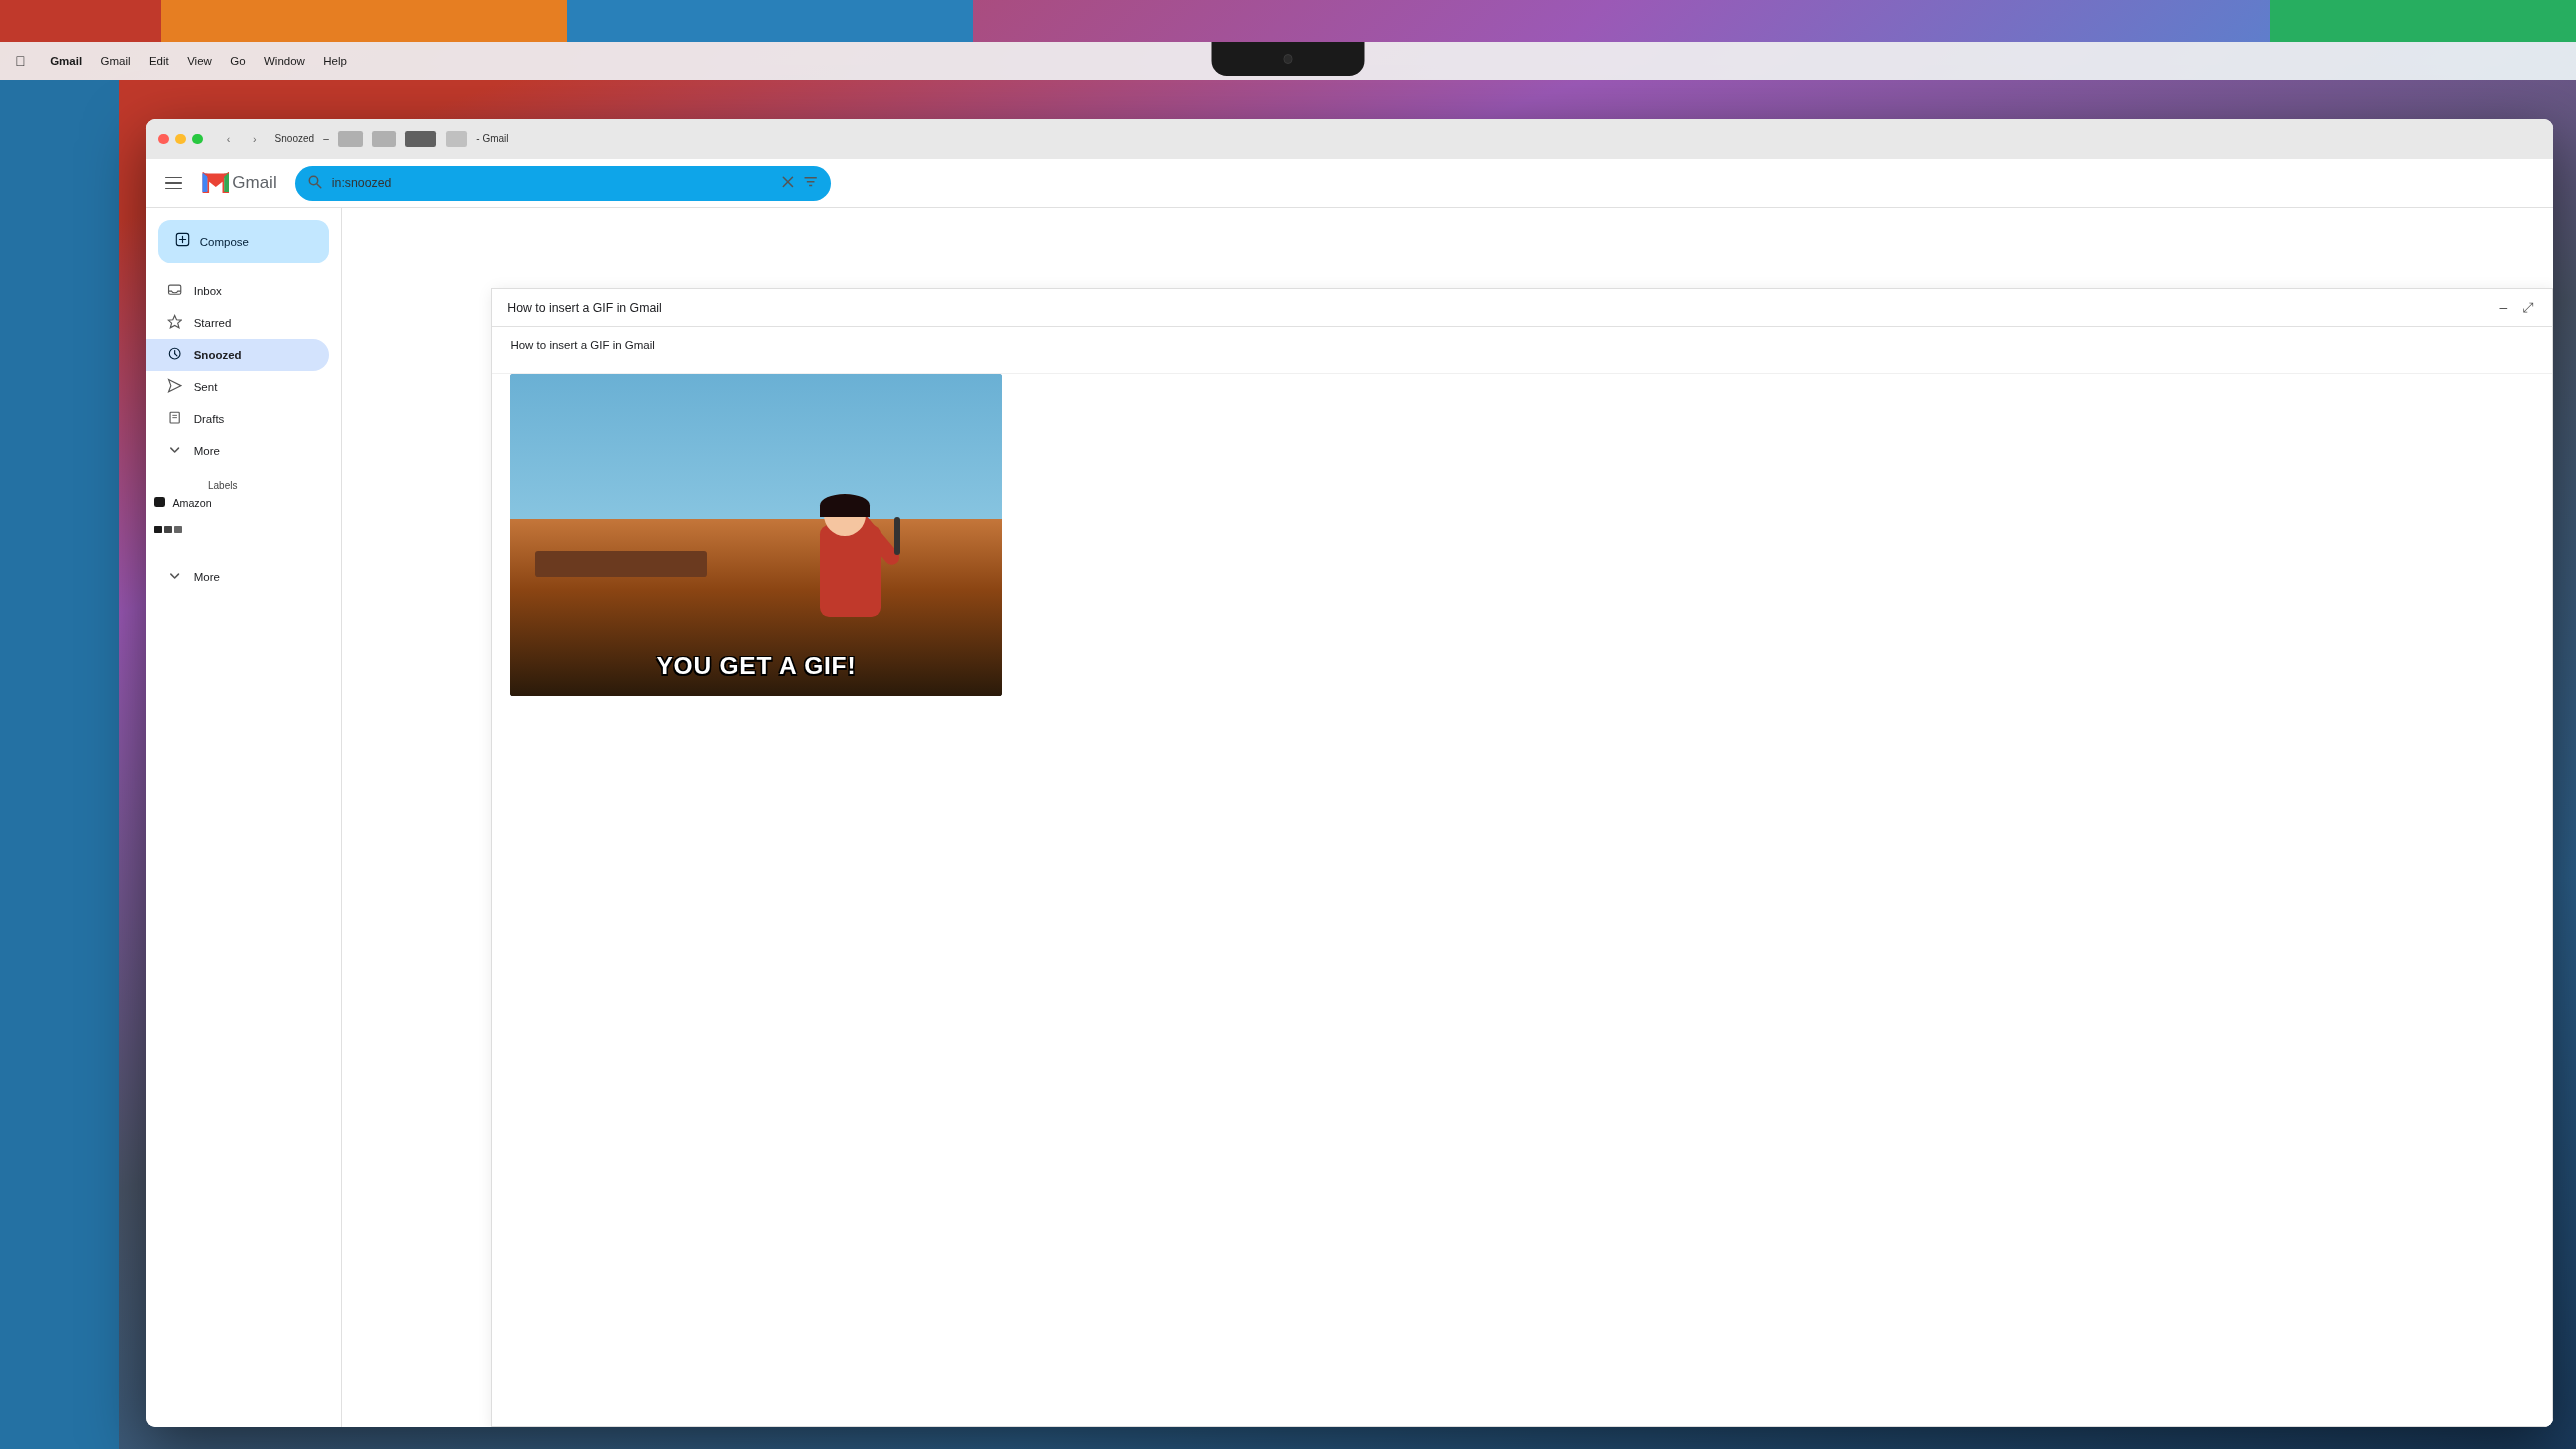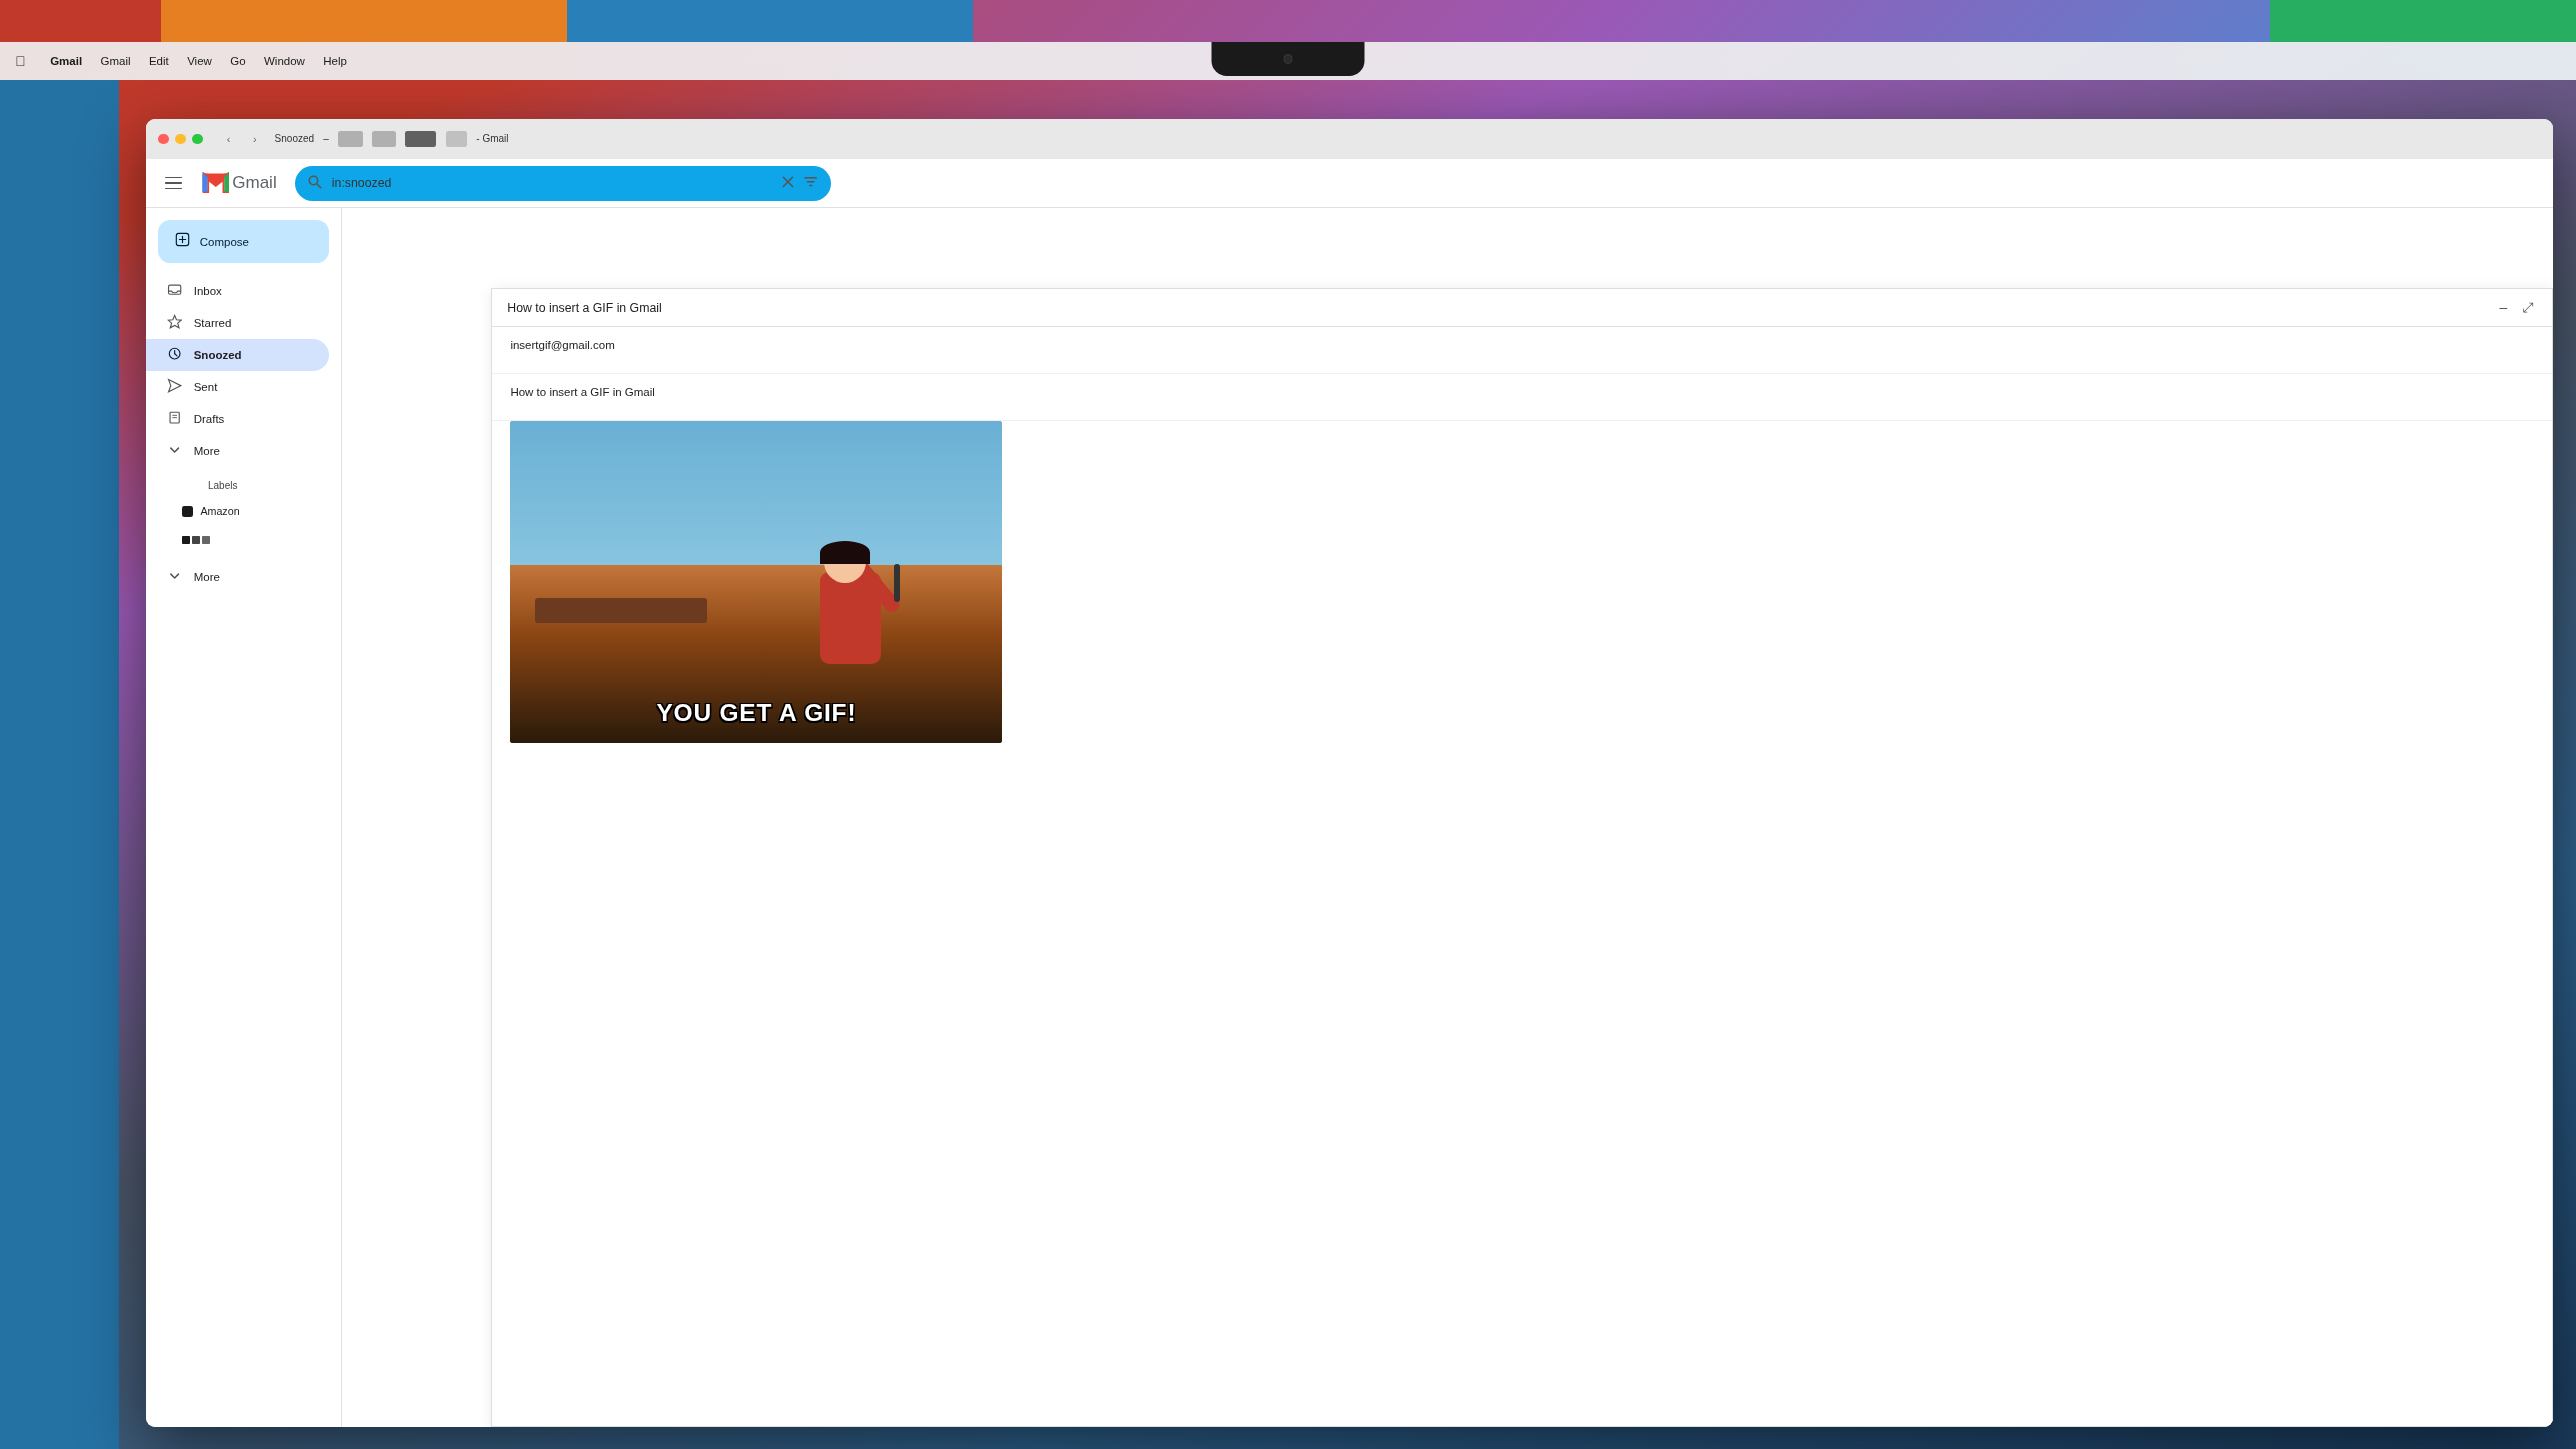--- a/index.html
+++ b/index.html
@@ -328,23 +328,22 @@
     .labels-title {
       font-size: 10px;
       color: #444;
       font-weight: 500;
       padding: 6.1px 20px;
       margin-left: 42px;
     }
 
     .label-item {
       display: flex;
-      align-items: center;
       gap: 7.7px;
-      padding: 0 36px;
+      padding: 0 8px;
       height: 29px;
       cursor: pointer;
       font-size: 10.7px;
       color: #202124;
     }
 
     .label-dot {
       width: 10.7px;
       height: 10.7px;
       border-radius: 2.3px;
@@ -734,23 +733,20 @@
         <div class="email-popup">
 
           <div class="popup-title-bar">
             <span class="popup-title-text">How to insert a GIF in Gmail</span>
             <div class="popup-controls">
               <span class="popup-ctrl-btn">–</span>
               <span class="popup-ctrl-btn">⤢</span>
             </div>
           </div>
 
-          <div class="email-meta">
-            <div class="email-from">insertgif@gmail.com</div>
-          </div>
 
           <div class="email-meta">
             <div class="email-subject">How to insert a GIF in Gmail</div>
           </div>
 
 
           <div class="email-gif-area">
             <div class="gif-placeholder">
 
               <div style="position:absolute;inset:0;overflow:hidden;">

